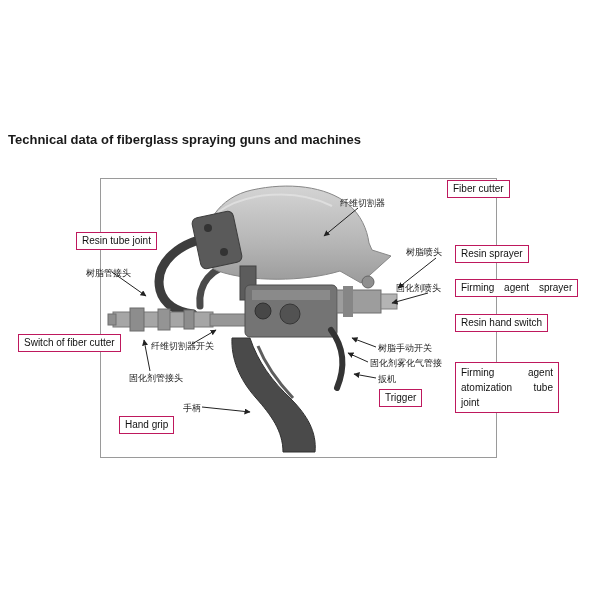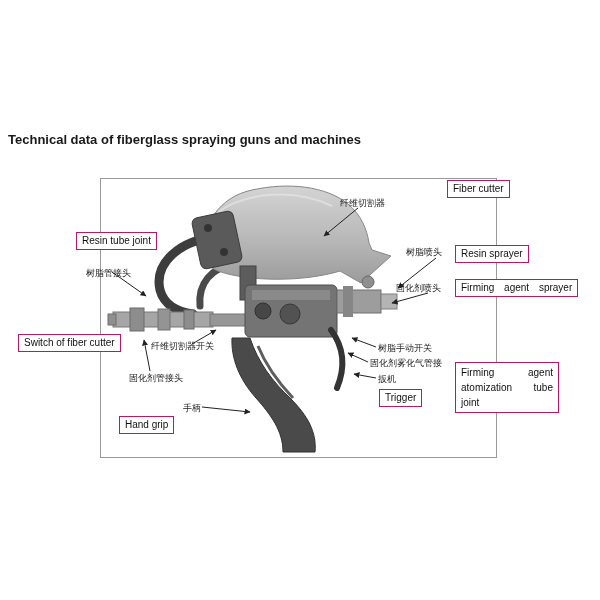--- a/index.html
+++ b/index.html
@@ -110,20 +110,21 @@
     <line x1="368" y1="362" x2="348" y2="353" stroke="#222" stroke-width="1" marker-end="url(#arr)"></line>
     <line x1="376" y1="378" x2="354" y2="374" stroke="#222" stroke-width="1" marker-end="url(#arr)"></line>
     <line x1="150" y1="371" x2="144" y2="340" stroke="#222" stroke-width="1" marker-end="url(#arr)"></line>
     <line x1="202" y1="407" x2="250" y2="412" stroke="#222" stroke-width="1" marker-end="url(#arr)"></line>
   </svg>
 
   <div class="lbl" style="left:447px; top:180px;">Fiber cutter</div>
   <div class="lbl" style="left:76px;  top:232px;">Resin tube joint</div>
   <div class="lbl" style="left:455px; top:245px;">Resin sprayer</div>
   <div class="lbl spread" style="left:455px; top:279px;">Firming agent sprayer</div>
+  <div class="lbl" style="left:455px; top:314px;">Resin hand switch</div>
   <div class="lbl" style="left:18px;  top:334px;">Switch of fiber cutter</div>
   <div class="lbl multi" style="left:455px; top:362px;">Firming agent atomization tube joint</div>
   <div class="lbl" style="left:379px; top:389px;">Trigger</div>
   <div class="lbl" style="left:119px; top:416px;">Hand grip</div>
 
   <div class="zh" style="left:340px; top:197px;">纤维切割器</div>
   <div class="zh" style="left:86px;  top:267px;">树脂管接头</div>
   <div class="zh" style="left:406px; top:246px;">树脂喷头</div>
   <div class="zh" style="left:396px; top:282px;">固化剂喷头</div>
   <div class="zh" style="left:130px; top:340px;margin-left:21px;">纤维切割器开关</div>

